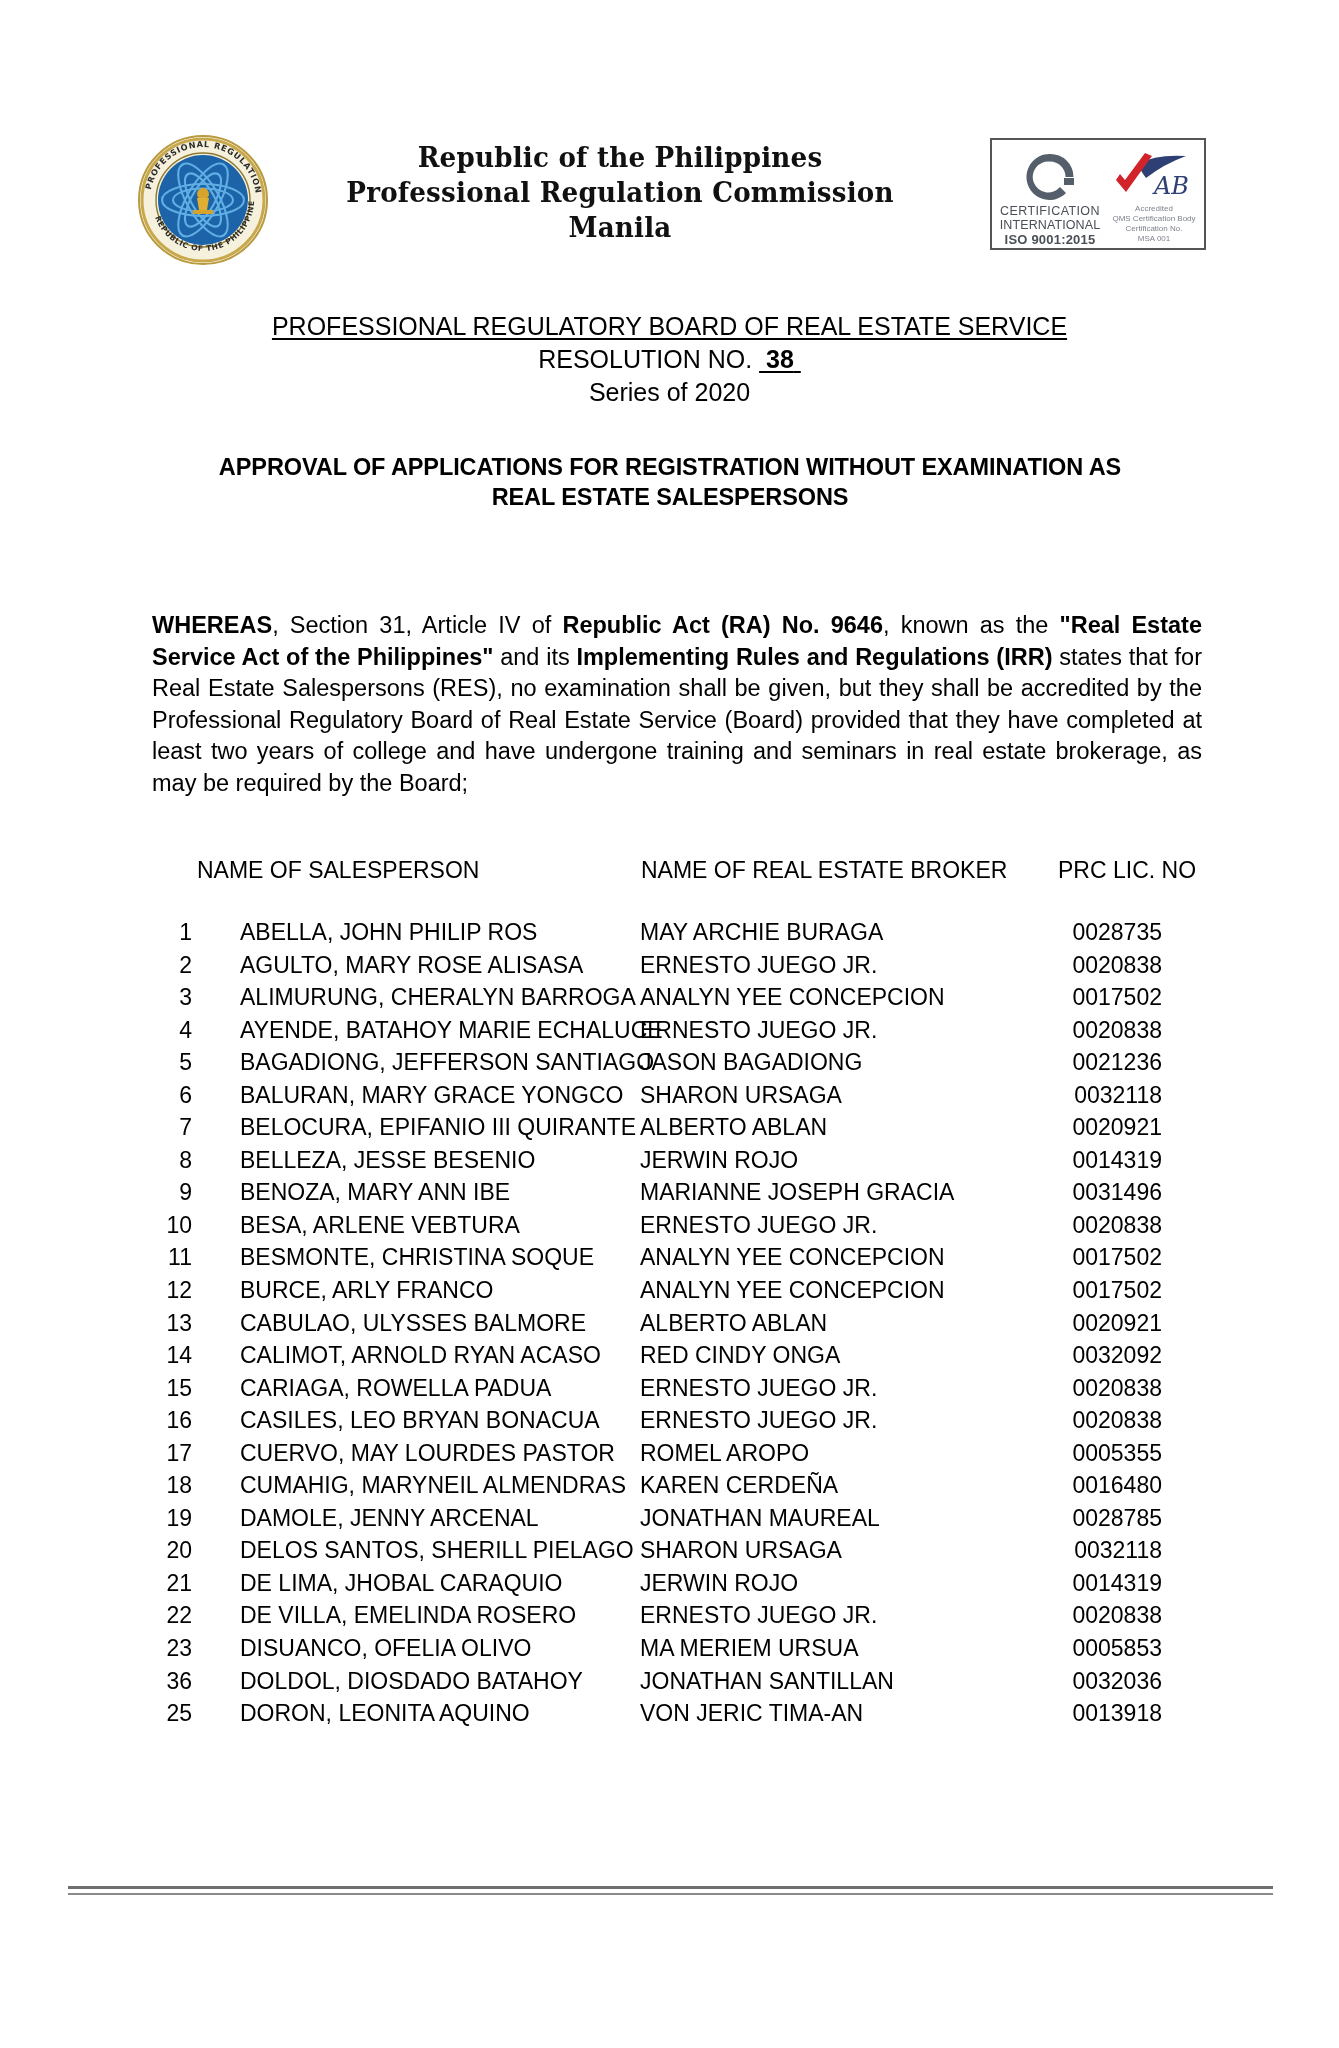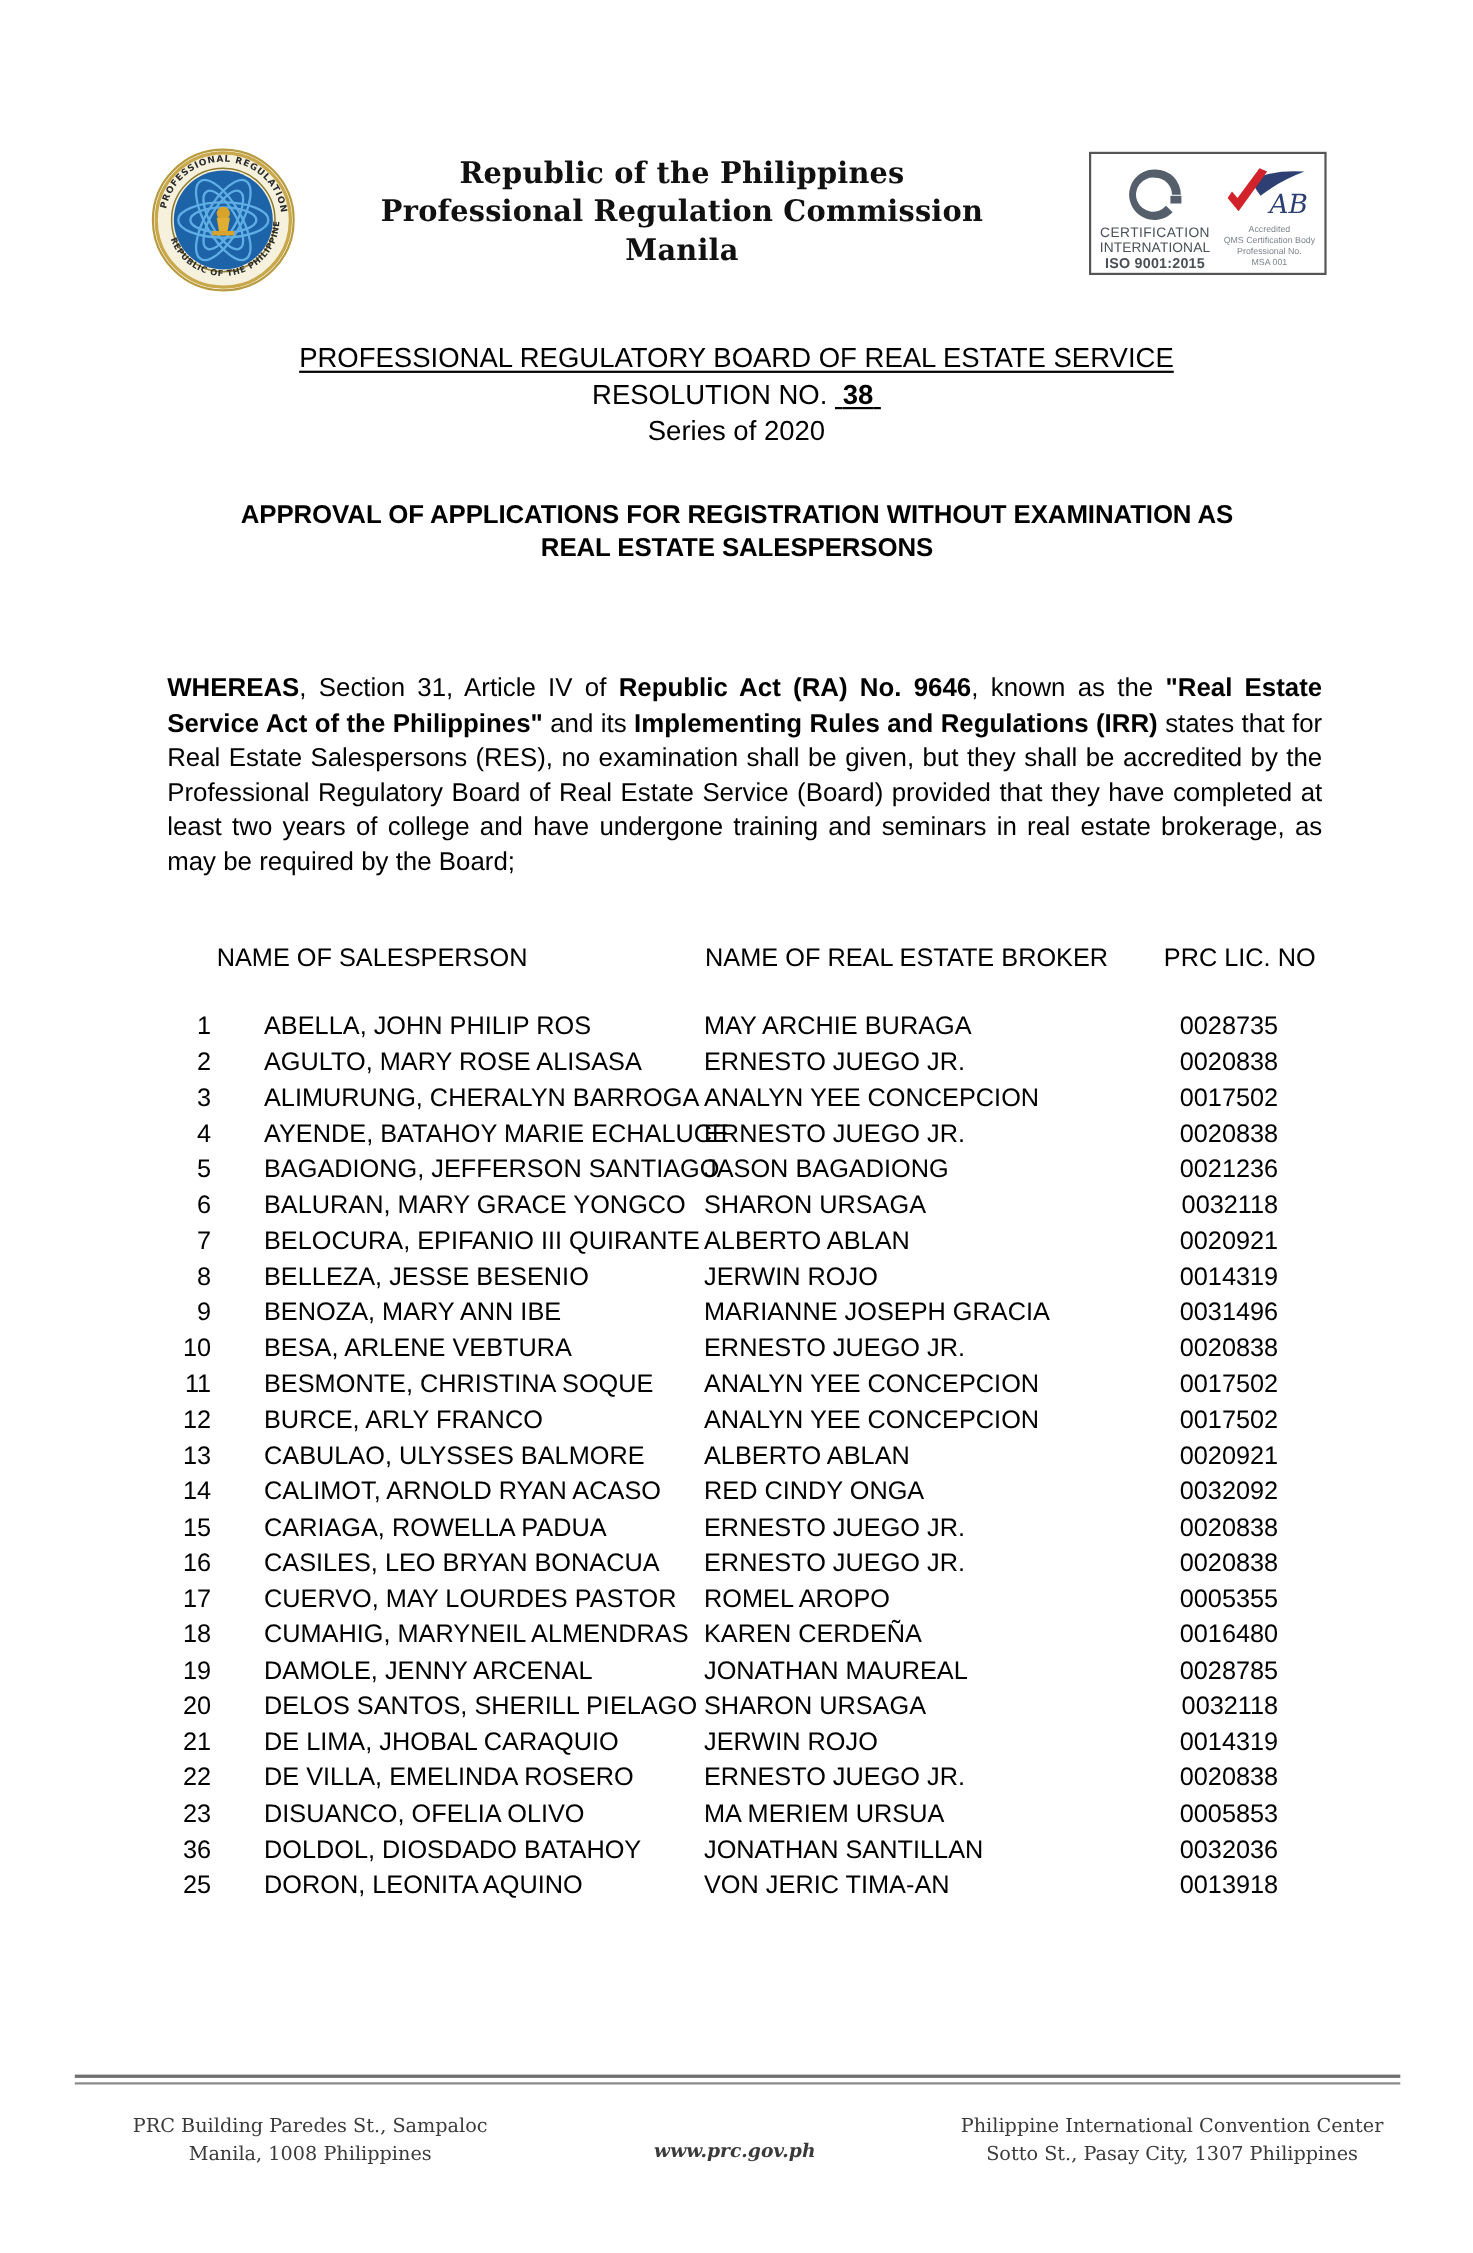--- a/index.html
+++ b/index.html
@@ -260,21 +260,21 @@
         <div class="jab-logo">
           <svg viewBox="0 0 94 54" width="94" height="54" aria-hidden="true">
             <path d="M30 14 q18 -10 48 -8 q-22 8 -40 22 q-6 -8 -8 -14 z" fill="#2e3f73"></path>
             <path d="M8 30 l10 12 l26 -36 l-7 -3 l-20 27 l-5 -6 z" fill="#d2232a"></path>
             <text x="46" y="44" font-family="DejaVu Serif, serif" font-style="italic" font-size="24" fill="#2e3f73">AB</text>
           </svg>
         </div>
         <div class="jab-caption">
           <div>Accredited</div>
           <div>QMS Certification Body</div>
-          <div>Professional No.</div>
+          <div>Certification No.</div>
           <div>MSA 001</div>
         </div>
       </div>
     </div>
   </div>
 
   <div class="res-head">
     <div class="u">PROFESSIONAL REGULATORY BOARD OF REAL ESTATE SERVICE</div>
     <div>
       <span>RESOLUTION NO.</span><span>&nbsp;</span><span class="res-num-val">&nbsp;<span>38</span>&nbsp;</span>
@@ -448,25 +448,14 @@
         <span class="c-lic">0013918</span>
       </div>
     </div>
 
   <div class="footer-rules">
     <div class="fr1"></div>
     <div class="fr-gap"></div>
     <div class="fr2"></div>
   </div>
 
-  <div class="footer">
-    <div class="f-left">
-      <div>PRC Building Paredes St., Sampaloc</div>
-      <div>Manila, 1008 Philippines</div>
-    </div>
-    <div class="f-mid">www.prc.gov.ph</div>
-    <div class="f-right">
-      <div>Philippine International Convention Center</div>
-      <div>Sotto St., Pasay City, 1307 Philippines</div>
-    </div>
-  </div>
 
 </div>
 
 </body></html>

